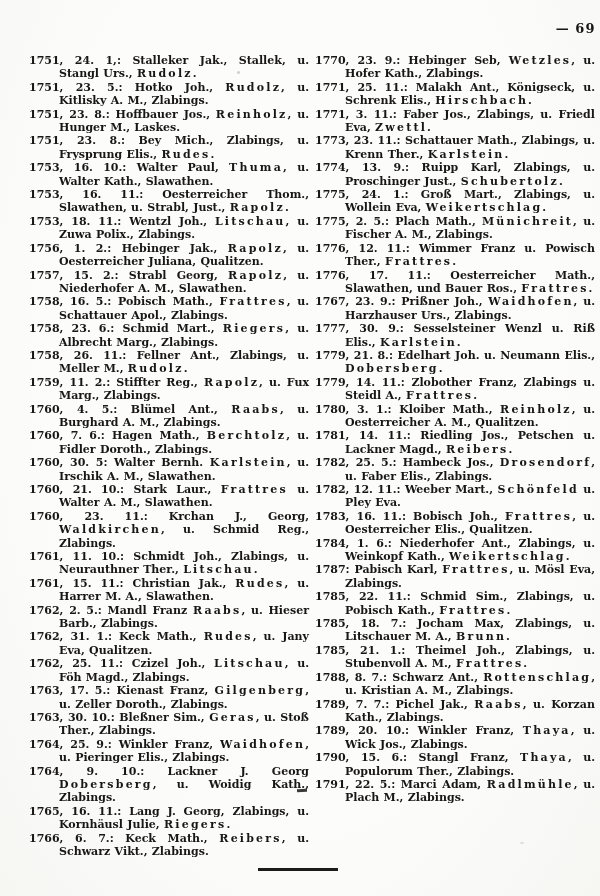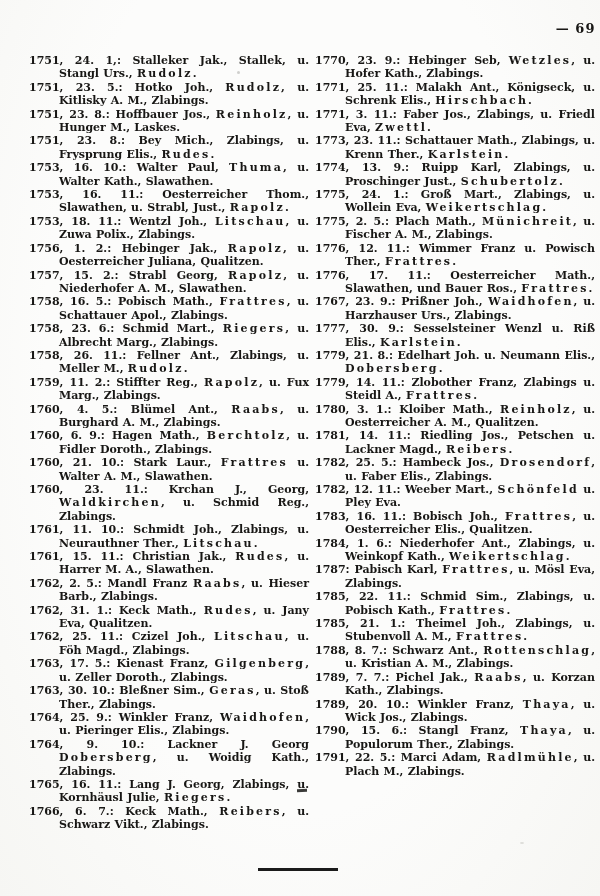--- a/index.html
+++ b/index.html
@@ -75,21 +75,22 @@
         <div class="entry"><span>1753, 16. 10.: Walter Paul, </span><span class="sperr">Thuma</span><span>, u. Walter Kath., Slawathen.</span></div>
         <div class="entry"><span>1753, 16. 11.: Oesterreicher Thom., Slawathen, u. Strabl, Just., </span><span class="sperr">Rapolz</span><span>.</span></div>
         <div class="entry"><span>1753, 18. 11.: Wentzl Joh., </span><span class="sperr">Litschau</span><span>, u. Zuwa Polix., Zlabings.</span></div>
         <div class="entry"><span>1756, 1. 2.: Hebinger Jak., </span><span class="sperr">Rapolz</span><span>, u. Oesterreicher Juliana, Qualitzen.</span></div>
         <div class="entry"><span>1757, 15. 2.: Strabl Georg, </span><span class="sperr">Rapolz</span><span>, u. Niederhofer A. M., Slawathen.</span></div>
         <div class="entry"><span>1758, 16. 5.: Pobisch Math., </span><span class="sperr">Frattres</span><span>, u. Schattauer Apol., Zlabings.</span></div>
         <div class="entry"><span>1758, 23. 6.: Schmid Mart., </span><span class="sperr">Riegers</span><span>, u. Albrecht Marg., Zlabings.</span></div>
         <div class="entry"><span>1758, 26. 11.: Fellner Ant., Zlabings, u. Meller M., </span><span class="sperr">Rudolz</span><span>.</span></div>
         <div class="entry"><span>1759, 11. 2.: Stiffter Reg., </span><span class="sperr">Rapolz</span><span>, u. Fux Marg., Zlabings.</span></div>
         <div class="entry"><span>1760, 4. 5.: Blümel Ant., </span><span class="sperr">Raabs</span><span>, u. Burghard A. M., Zlabings.</span></div>
-        <div class="entry"><span>1760, 6. 9.: Hagen Math., </span><span class="sperr">Berchtolz</span><span>, u. Fidler Doroth., Zlabings.</span></div>
+        <div class="entry"><span>1760, 7. 6.: Hagen Math., </span><span class="sperr">Berchtolz</span><span>, u. Fidler Doroth., Zlabings.</span></div>
+        <div class="entry"><span>1760, 30. 5: Walter Bernh. </span><span class="sperr">Karlstein</span><span>, u. Irschik A. M., Slawathen.</span></div>
         <div class="entry"><span>1760, 21. 10.: Stark Laur., </span><span class="sperr">Frattres</span><span> u. Walter A. M., Slawathen.</span></div>
         <div class="entry"><span>1760, 23. 11.: Krchan J., Georg, </span><span class="sperr">Waldkirchen</span><span>, u. Schmid Reg., Zlabings.</span></div>
         <div class="entry"><span>1761, 11. 10.: Schmidt Joh., Zlabings, u. Neurauthner Ther., </span><span class="sperr">Litschau</span><span>.</span></div>
         <div class="entry"><span>1761, 15. 11.: Christian Jak., </span><span class="sperr">Rudes</span><span>, u. Harrer M. A., Slawathen.</span></div>
         <div class="entry"><span>1762, 2. 5.: Mandl Franz </span><span class="sperr">Raabs</span><span>, u. Hieser Barb., Zlabings.</span></div>
         <div class="entry"><span>1762, 31. 1.: Keck Math., </span><span class="sperr">Rudes</span><span>, u. Jany Eva, Qualitzen.</span></div>
         <div class="entry"><span>1762, 25. 11.: Czizel Joh., </span><span class="sperr">Litschau</span><span>, u. Föh Magd., Zlabings.</span></div>
         <div class="entry"><span>1763, 17. 5.: Kienast Franz, </span><span class="sperr">Gilgenberg</span><span>, u. Zeller Doroth., Zlabings.</span></div>
         <div class="entry"><span>1763, 30. 10.: Bleßner Sim., </span><span class="sperr">Geras</span><span>, u. Stoß Ther., Zlabings.</span></div>
         <div class="entry"><span>1764, 25. 9.: Winkler Franz, </span><span class="sperr">Waidhofen</span><span>, u. Pieringer Elis., Zlabings.</span></div>
@@ -112,20 +113,21 @@
         <div class="entry"><span>1779, 21. 8.: Edelhart Joh. u. Neumann Elis., </span><span class="sperr">Dobersberg</span><span>.</span></div>
         <div class="entry"><span>1779, 14. 11.: Zlobother Franz, Zlabings u. Steidl A., </span><span class="sperr">Frattres</span><span>.</span></div>
         <div class="entry"><span>1780, 3. 1.: Kloiber Math., </span><span class="sperr">Reinholz</span><span>, u. Oesterreicher A. M., Qualitzen.</span></div>
         <div class="entry"><span>1781, 14. 11.: Riedling Jos., Petschen u. Lackner Magd., </span><span class="sperr">Reibers</span><span>.</span></div>
         <div class="entry"><span>1782, 25. 5.: Hambeck Jos., </span><span class="sperr">Drosendorf</span><span>, u. Faber Elis., Zlabings.</span></div>
         <div class="entry"><span>1782, 12. 11.: Weeber Mart., </span><span class="sperr">Schönfeld</span><span> u. Pley Eva.</span></div>
         <div class="entry"><span>1783, 16. 11.: Bobisch Joh., </span><span class="sperr">Frattres</span><span>, u. Oesterreicher Elis., Qualitzen.</span></div>
         <div class="entry"><span>1784, 1. 6.: Niederhofer Ant., Zlabings, u. Weinkopf Kath., </span><span class="sperr">Weikertschlag</span><span>.</span></div>
         <div class="entry"><span>1787: Pabisch Karl, </span><span class="sperr">Frattres</span><span>, u. Mösl Eva, Zlabings.</span></div>
         <div class="entry"><span>1785, 22. 11.: Schmid Sim., Zlabings, u. Pobisch Kath., </span><span class="sperr">Frattres</span><span>.</span></div>
+        <div class="entry"><span>1785, 18. 7.: Jocham Max, Zlabings, u. Litschauer M. A., </span><span class="sperr">Brunn</span><span>.</span></div>
         <div class="entry"><span>1785, 21. 1.: Theimel Joh., Zlabings, u. Stubenvoll A. M., </span><span class="sperr">Frattres</span><span>.</span></div>
         <div class="entry"><span>1788, 8. 7.: Schwarz Ant., </span><span class="sperr">Rottenschlag</span><span>, u. Kristian A. M., Zlabings.</span></div>
         <div class="entry"><span>1789, 7. 7.: Pichel Jak., </span><span class="sperr">Raabs</span><span>, u. Korzan Kath., Zlabings.</span></div>
         <div class="entry"><span>1789, 20. 10.: Winkler Franz, </span><span class="sperr">Thaya</span><span>, u. Wick Jos., Zlabings.</span></div>
         <div class="entry"><span>1790, 15. 6.: Stangl Franz, </span><span class="sperr">Thaya</span><span>, u. Populorum Ther., Zlabings.</span></div>
         <div class="entry"><span>1791, 22. 5.: Marci Adam, </span><span class="sperr">Radlmühle</span><span>, u. Plach M., Zlabings.</span></div>
       </div>
   </div>
 
   <div class="divider"></div>

